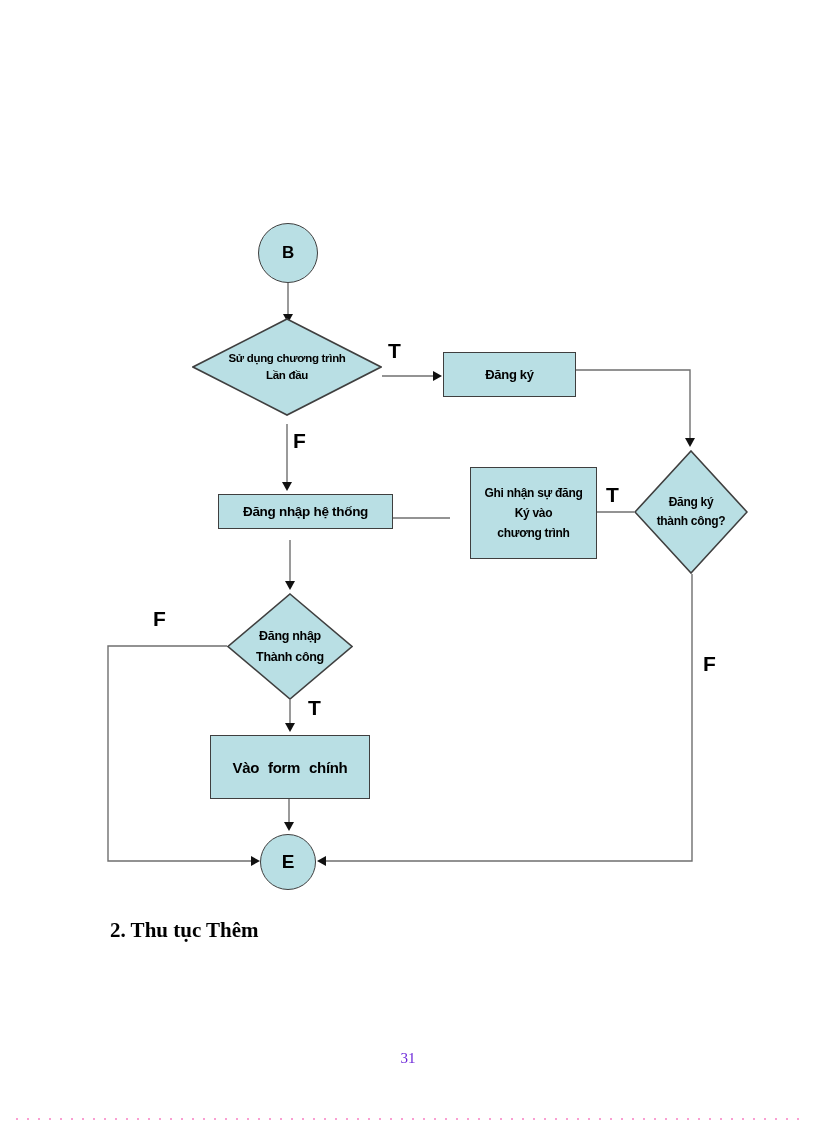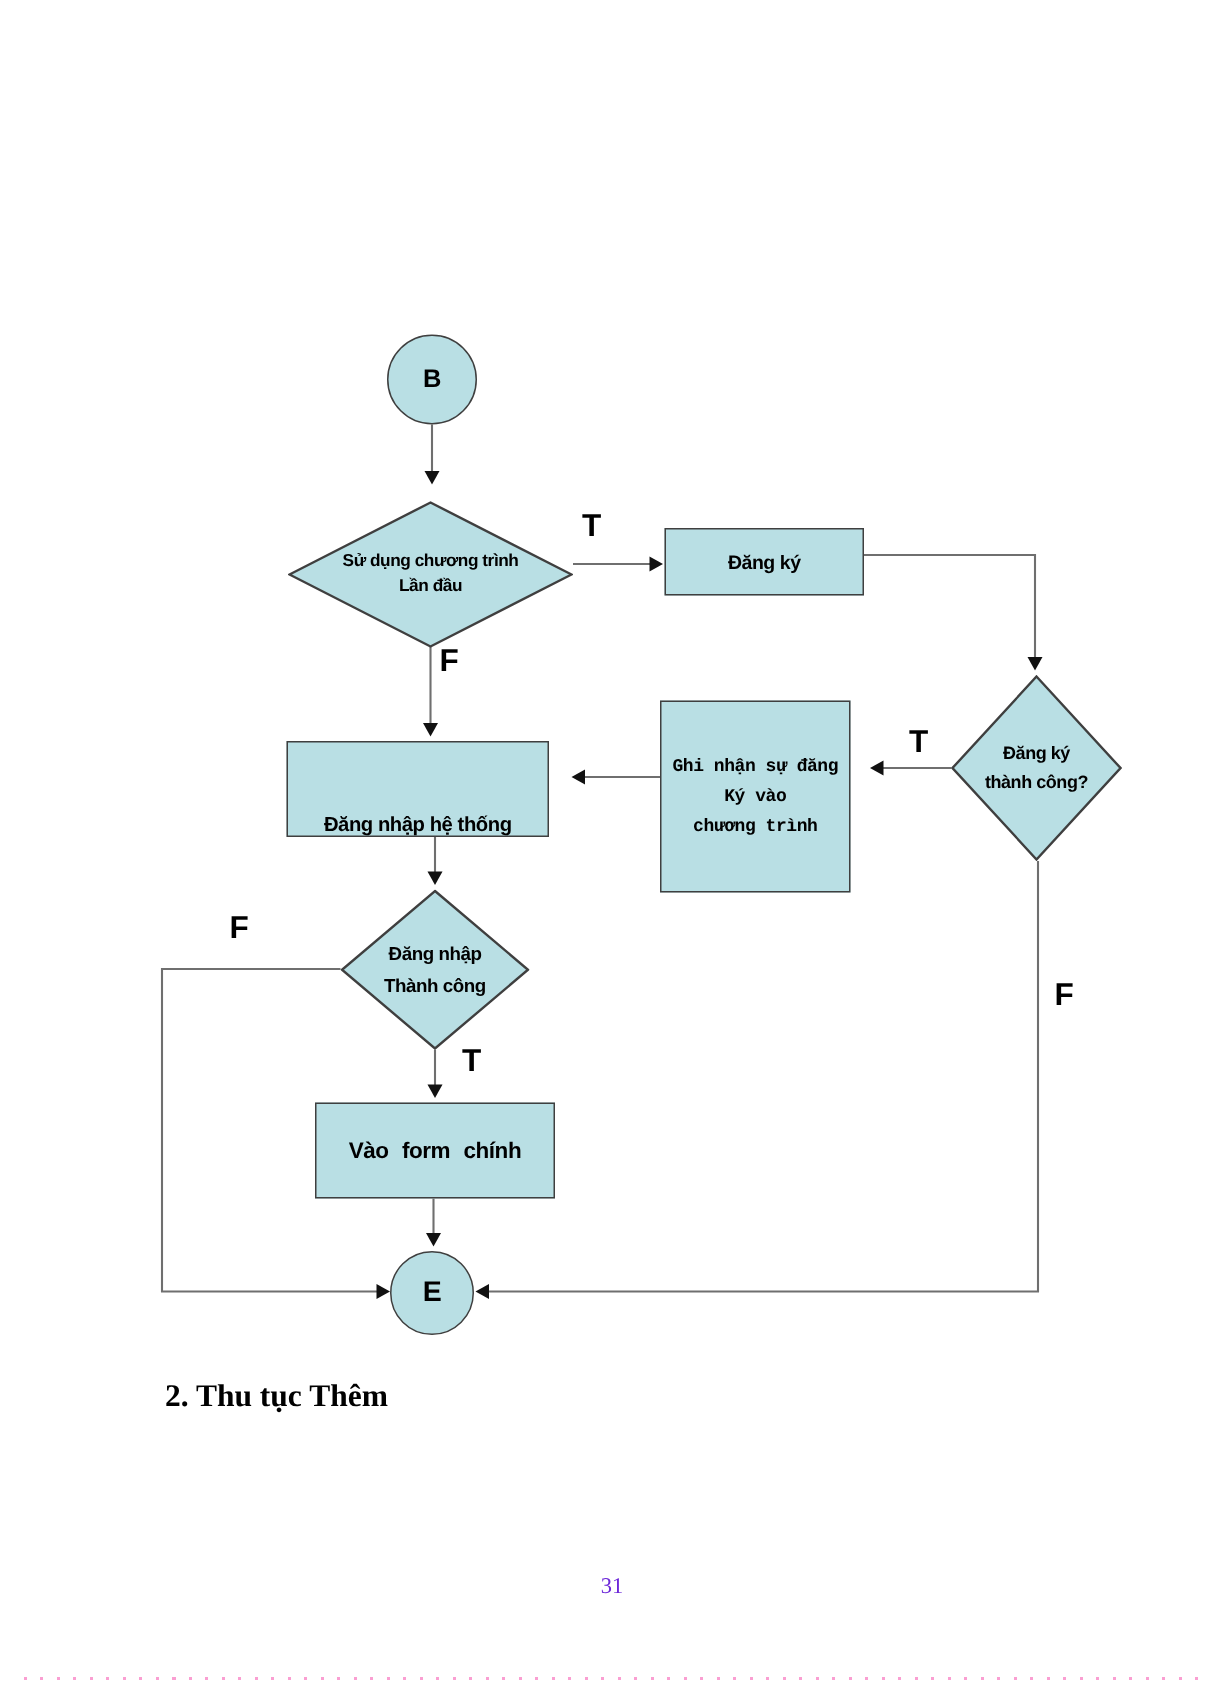--- a/index.html
+++ b/index.html
@@ -113,47 +113,47 @@
       <polygon class="arrowhead" points="251,856 251,866 260,861"></polygon>
 
       <polyline class="connector" points="692,574 692,861 325,861"></polyline>
       <polygon class="arrowhead" points="326,856 326,866 317,861"></polygon>
     </svg>
 
     <div class="node circle-node" style="left:258px; top:223px; width:60px; height:60px;">
       <div class="node-label" style="font-size:17px;">B</div>
     </div>
 
-    <div class="node diamond-node" style="left:192px; top:334px; width:190px; height:98px;justify-content:center;">
+    <div class="node diamond-node" style="left:192px; top:318px; width:190px; height:98px;justify-content:center;">
       <svg width="190" height="98" viewBox="0 0 190 98">
         <polygon points="95,1 189,49 95,97 1,49"></polygon>
       </svg>
       <div class="node-label" style="font-size:11.5px; line-height:17px;">Sử dụng chương trình
 Lần đầu</div>
     </div>
 
     <div class="node rect-node" style="left:443px; top:352px; width:133px; height:45px;">
       <div class="node-label" style="font-size:13px;">Đăng ký</div>
     </div>
 
     <div class="node diamond-node" style="left:634px; top:450px; width:114px; height:124px;">
       <svg width="114" height="124" viewBox="0 0 114 124">
         <polygon points="57,1 113,62 57,123 1,62"></polygon>
       </svg>
       <div class="node-label" style="font-size:12px; line-height:19px;">Đăng ký
 thành công?</div>
     </div>
 
-    <div class="node rect-node" style="left:440px; top:467px; width:127px; height:128px;font-family:Liberation Mono, monospace;">
+    <div class="node rect-node" style="left:470px; top:467px; width:127px; height:92px;">
       <div class="node-label" style="font-size:12px; line-height:20px;">Ghi nhận sự đăng
 Ký vào
 chương trình</div>
     </div>
 
-    <div class="node rect-node" style="left:191px; top:494px; width:175px; height:64px;align-items:flex-end;">
+    <div class="node rect-node" style="left:218px; top:494px; width:175px; height:35px;">
       <div class="node-label" style="font-size:13.5px;">Đăng nhập hệ thống</div>
     </div>
 
     <div class="node diamond-node" style="left:227px; top:593px; width:126px; height:107px;">
       <svg width="126" height="107" viewBox="0 0 126 107">
         <polygon points="63,1 125,53.5 63,106 1,53.5"></polygon>
       </svg>
       <div class="node-label" style="font-size:12.5px; line-height:21px;">Đăng nhập
 Thành công</div>
     </div>

